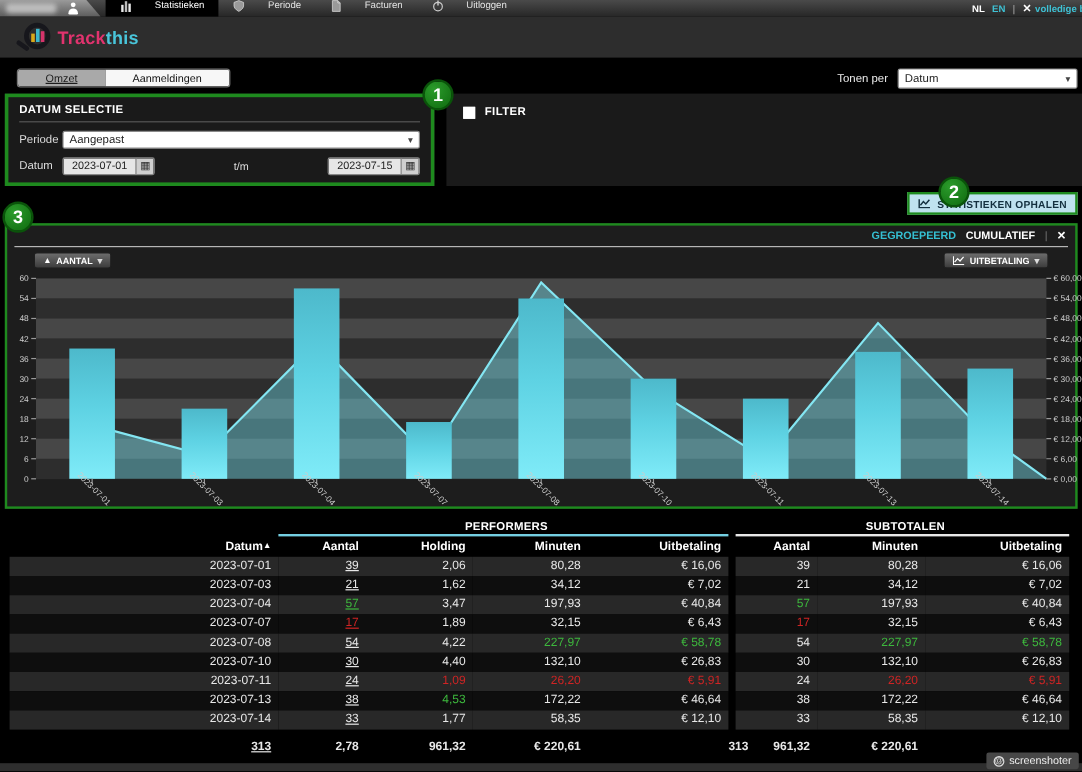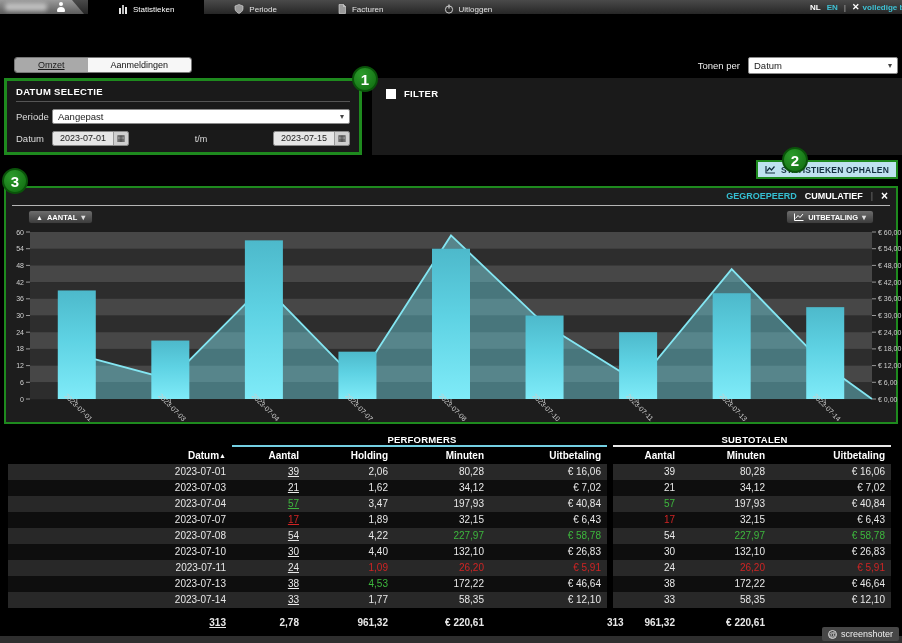--- a/index.html
+++ b/index.html
@@ -11,21 +11,21 @@
     background:linear-gradient(#4a4a4a,#262626); }
   .user-tab { position:absolute; left:0; top:0; width:86px; height:14px;
     background:linear-gradient(#9a9a9a,#5c5c5c);
     clip-path:polygon(0 0,72px 0,84px 14px,0 14px); }
   .user-redacted { position:absolute; left:5px; top:3px; width:42px; height:8px;
     background:#cfcfcf; border-radius:3px; filter:blur(2px); opacity:.8; }
   .person-icon { position:absolute; left:56px; top:2px; width:10px; height:10px; }
   .person-icon .head { position:absolute; left:3px; top:0; width:4px; height:4px; border-radius:50%; background:#fff; }
   .person-icon .body { position:absolute; left:1px; top:4.5px; width:8px; height:5px; border-radius:4px 4px 1px 1px; background:#fff; }
   .nav-items { position:absolute; left:88px; top:0; height:14px; display:flex; }
-  .nav-item { display:flex; align-items:flex-end; gap:5px; padding:0 30px; height:14px;
+  .nav-item { display:flex; align-items:flex-start; gap:19px; padding:0 12px; height:14px;
     font-size:8px; color:#e3e3e3; cursor:pointer; }
   .nav-item.active { background:#000; color:#fff; }
   .nav-icon { width:10px; height:10px; flex:0 0 auto; }
   .nav-right { position:absolute; right:0; top:0; height:14px; display:flex; align-items:center;
     gap:6px; font-size:8px; font-weight:bold; width:92px; overflow:hidden; }
   .lang-nl { color:#fff; }
   .lang-en { color:#3fc1d4; }
   .nav-sep { color:#888; }
   .fullwidth { color:#3fc1d4; display:flex; align-items:center; gap:3px; white-space:nowrap; }
   .x-glyph { color:#fff; font-weight:bold; font-size:9px; }
@@ -187,20 +187,35 @@
       <span class="lang-nl">NL</span>
       <span class="lang-en">EN</span>
       <span class="nav-sep">|</span>
       <span class="fullwidth">
           <span class="x-glyph">✕</span>
           <span>volledige breedte</span>
         </span>
     </div>
   </div>
 
+  <div class="logobar">
+    <div class="logo">
+      <div class="magnifier">
+        <div class="mag-circle">
+            <div class="bar-y"></div>
+            <div class="bar-c"></div>
+            <div class="bar-p"></div>
+          </div>
+        <div class="mag-handle"></div>
+      </div>
+      <div class="logo-text">
+        <span class="logo-track">Track</span><span class="logo-this">this</span>
+      </div>
+    </div>
+  </div>
 
   <div class="view-tabs">
     <div class="vtab omzet">Omzet</div>
     <div class="vtab aanmeldingen">Aanmeldingen</div>
   </div>
 
   <div class="tonenper-label">Tonen per</div>
   <div class="select tonenper-select">
     <span>Datum</span>
     <span class="caret">▾</span>

